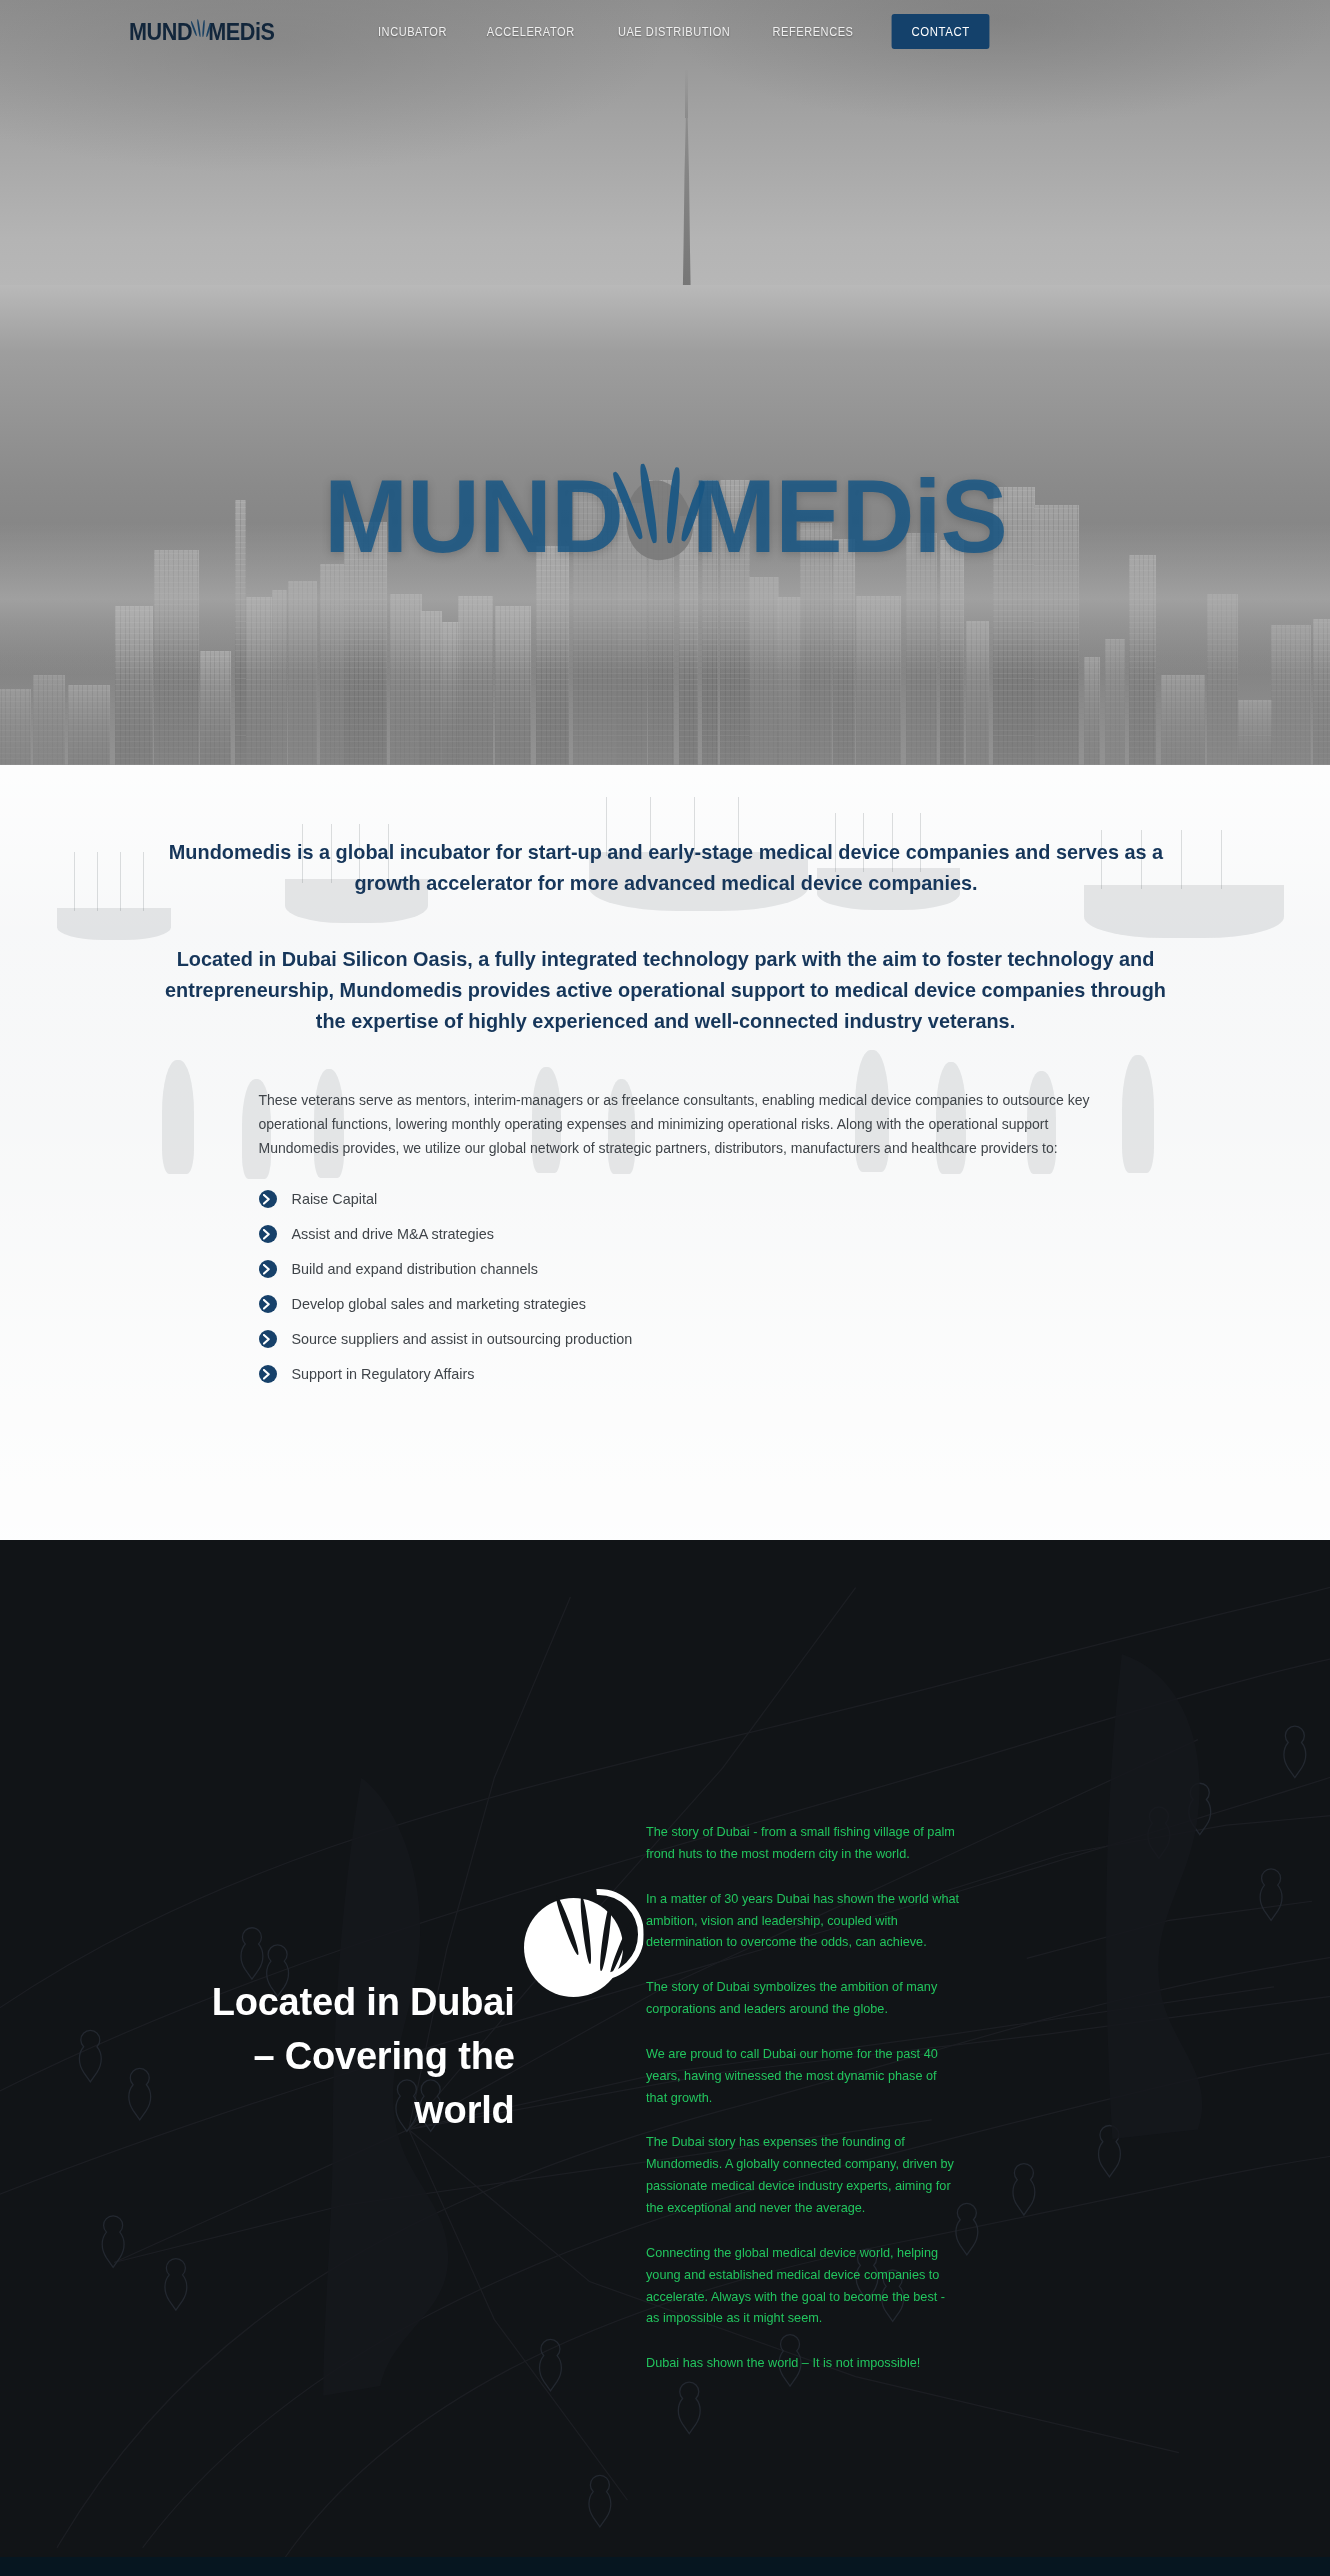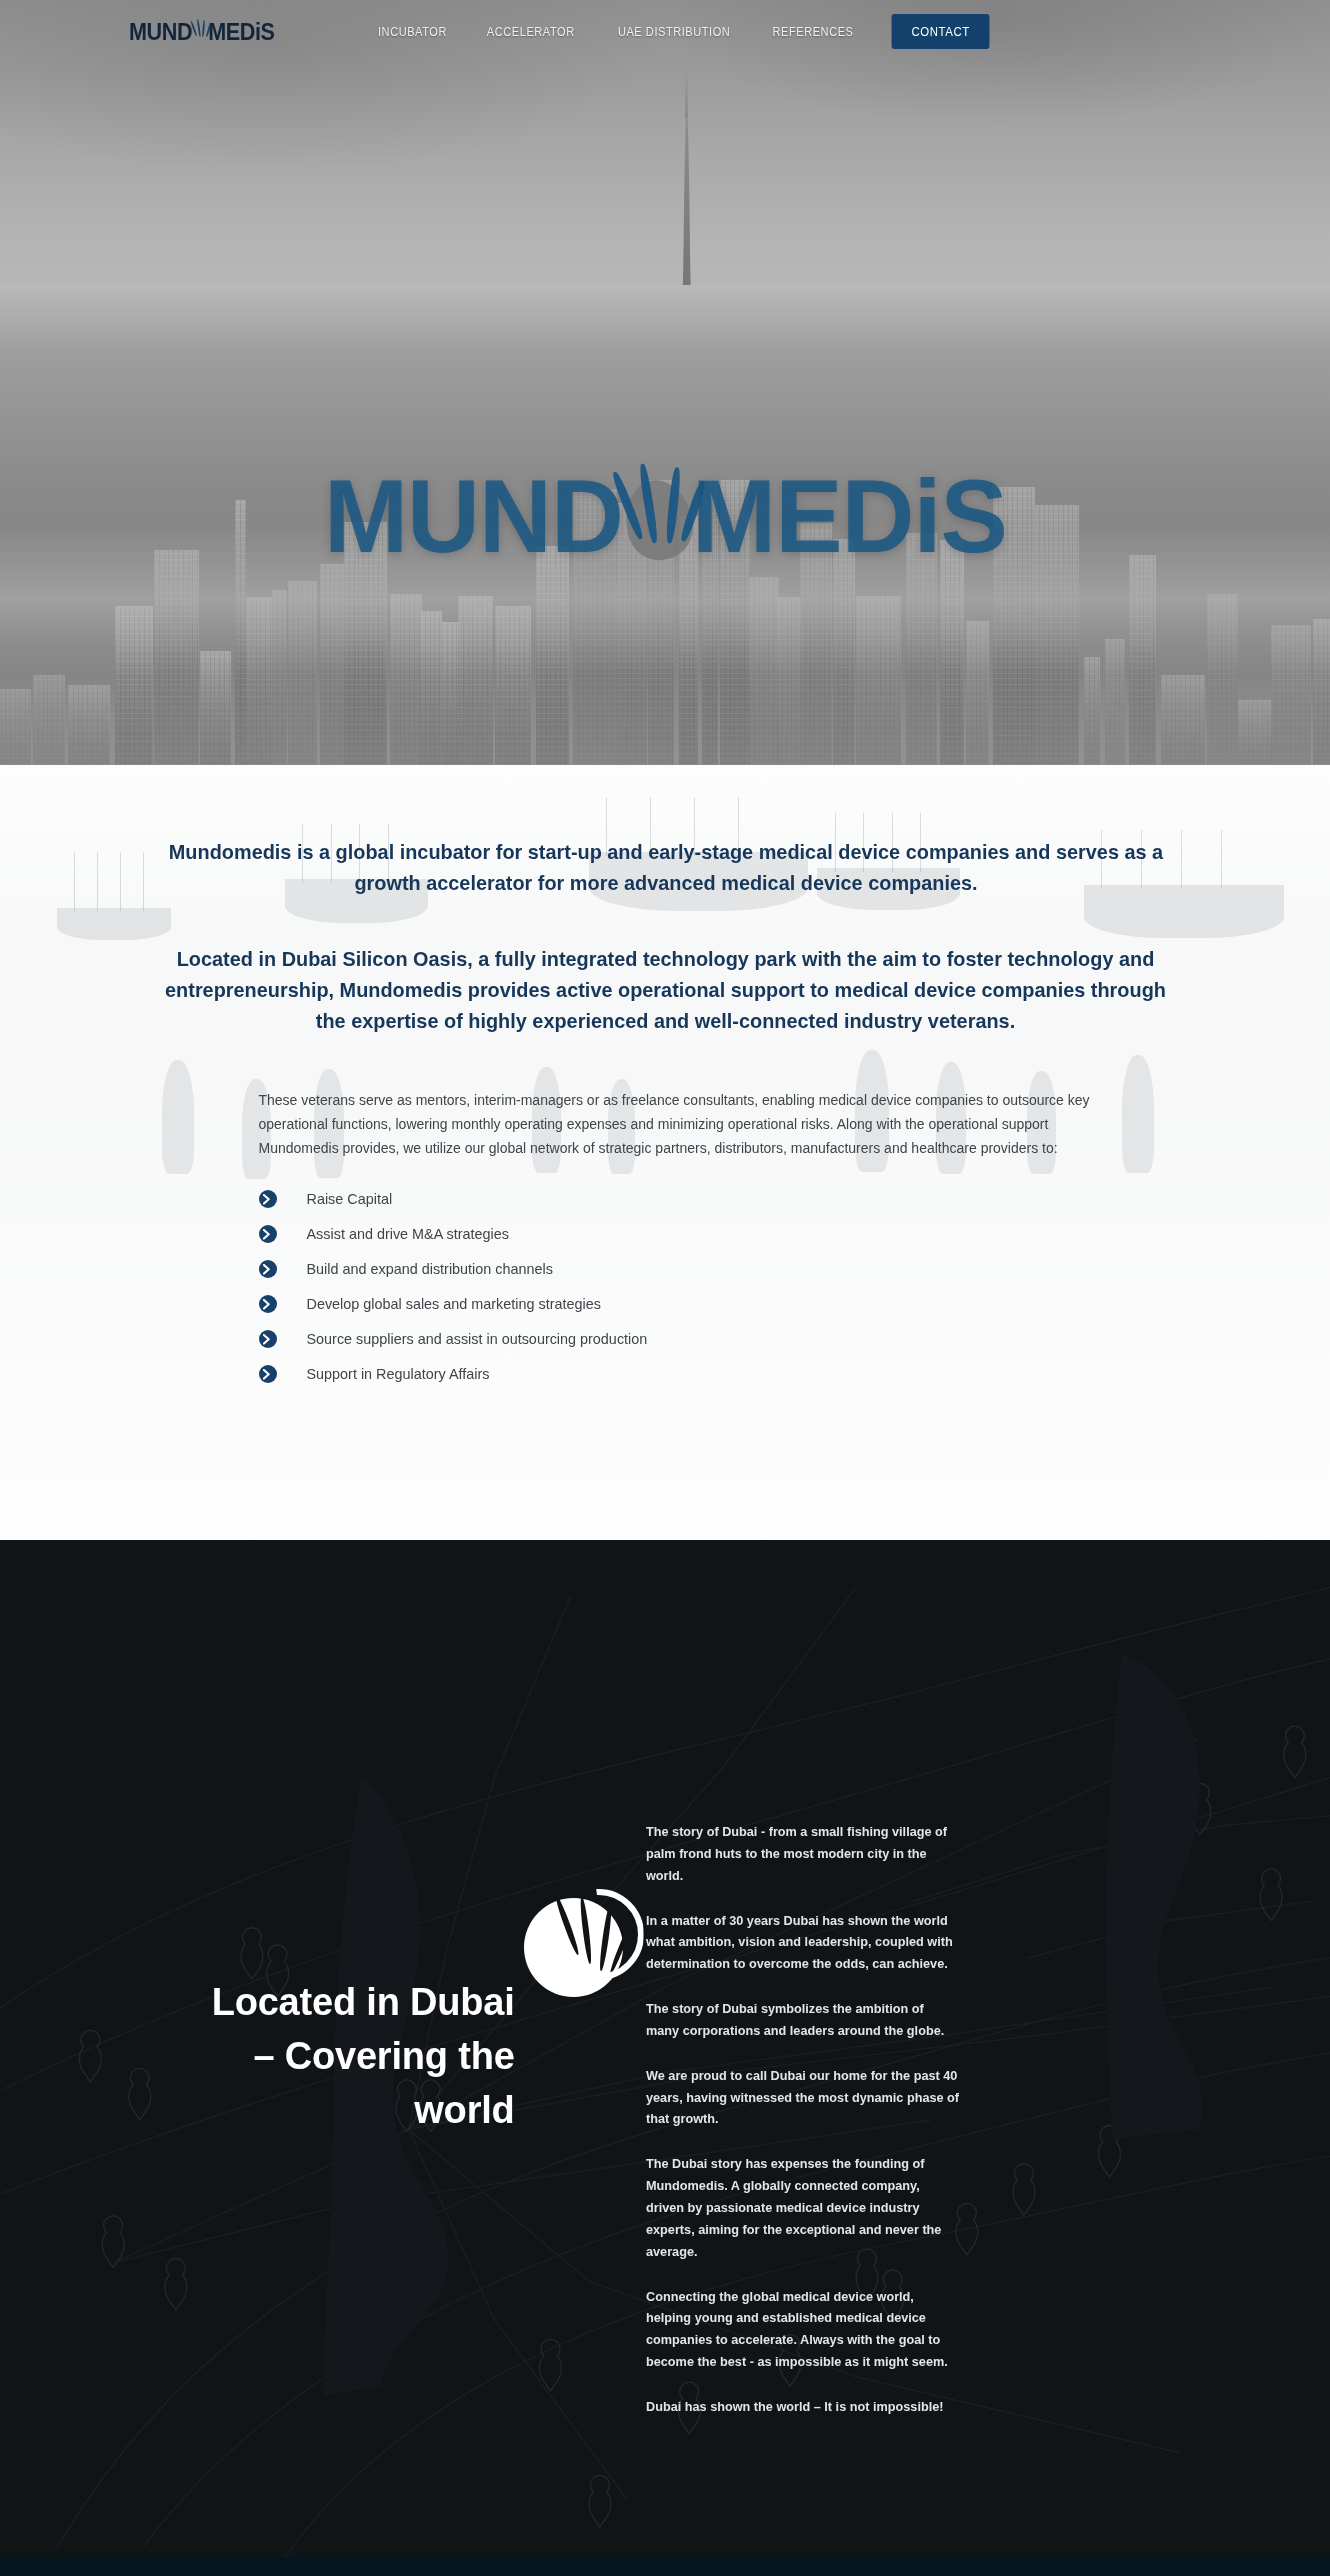--- a/index.html
+++ b/index.html
@@ -184,21 +184,21 @@
   .body-copy{
     width:860px; margin:51px auto 0;
     text-align:left;
     color:#3f4449; font-size:14px; line-height:1.72; font-weight:400;
     padding-left:23px;
   }
   .bullets{
     width:860px; margin:30px auto 0; padding-left:23px; list-style:none;
   }
   .bullet{
-    display:flex; align-items:center; gap:30px; margin-bottom:17px;
+    display:flex; align-items:center; gap:15px; margin-bottom:17px;
   }
   .bullet-icon{
     width:18px; height:18px; border-radius:50%; background:#17416a;
     position:relative; flex:0 0 18px;
   }
   .bullet-icon svg{ position:absolute; left:4.8px; top:3.8px; }
   .bullet-label{ color:#3f4449; font-size:14.4px; line-height:1.2; }
 
   
   .dark-sec{
@@ -238,23 +238,22 @@
   .globe .l4{ left:84px; top:19px;  width:4.8px;  height:57px; transform:rotate(22deg); }
   .globe .wrap1{
     position:absolute; left:28.5px; top:-9.5px; width:91px; height:91px;
     border:6.7px solid #ffffff; border-radius:50%;
     clip-path:polygon(48% 0,100% 0,100% 100%,60% 100%);
   }
   .dark-right{
     width:684px; padding-right:266px; padding-top:282px;
   }
   .dpar{
-    color:#e5e5e5; font-size:12.7px; line-height:1.72; margin-bottom:23px;
+    color:#22c55e; font-size:12.7px; line-height:1.72; margin-bottom:23px;
     width:314px;
-    font-weight:bold;
   }
 
   
   .footer{
     position:relative; width:1331px; height:195px;
     background:#061620; padding:0;
   }
   .footer-top{
     display:flex; align-items:center; width:1160px; margin:0 auto;
     padding-top:52px;

